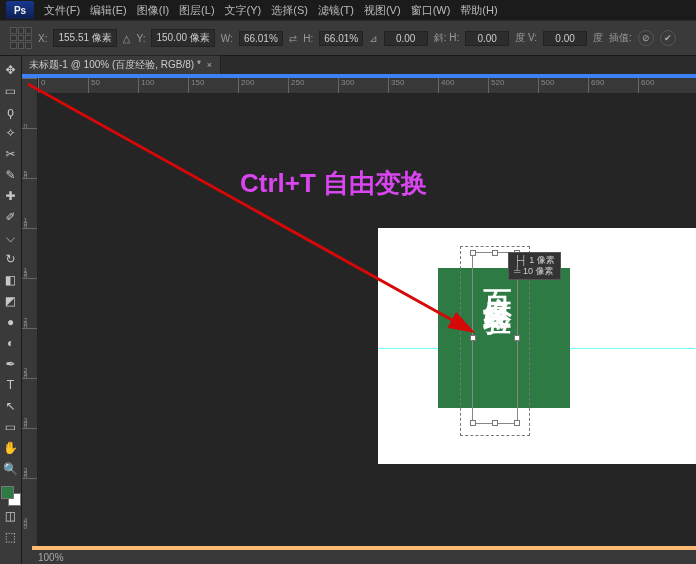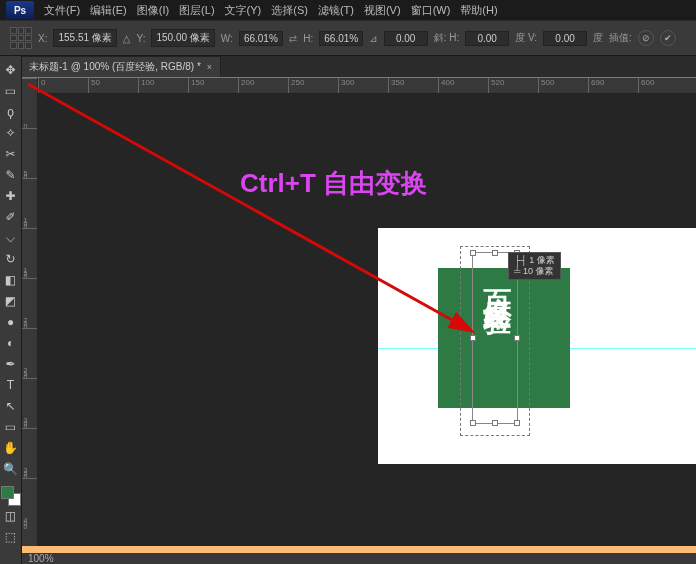--- a/index.html
+++ b/index.html
@@ -38,22 +38,22 @@
   .link-icon { color: #888; font-size: 10px; }
   .opt-lbl { color: #9a9a9a; }
   .dropdown {
     background: #2c2c2c; border: 1px solid #222;
     padding: 1px 6px; color: #ccc; font-size: 10px; display: flex; gap: 4px; align-items: center;
   }
   .opt-btn { width: 16px; height: 16px; border:1px solid #555; border-radius:50%; display:flex; align-items:center; justify-content:center; color:#aaa; font-size:9px; }
 
   
   .tabbar {
-    height: 22px; background: #2b2b2b; border-bottom: 1px solid #3b82f6;
-    display: flex; padding-left: 20px;
+    height: 22px; background: #2b2b2b; border-bottom: 4px solid #3b82f6;
+    display: flex; align-items: flex-end; padding-left: 20px;
   }
   .tab {
     background: #3a3a3a; border: 1px solid #222; border-bottom: none;
     padding: 2px 8px; font-size: 10px; color: #ccc;
     display: flex; align-items: center; gap: 6px;
   }
   .tab .close { color: #aaa; font-size: 9px; }
 
   
   .workspace { position: absolute; left: 22px; top: 78px; right: 0; bottom: 0; background: #252525; }
@@ -130,22 +130,22 @@
   
   .annot-text {
     position: absolute; left: 240px; top: 166px;
     font-size: 26px; font-weight: bold; color: #d946ef;
   }
 
   svg.arrow-svg { position:absolute; left:0; top:0; pointer-events:none; }
 
   
   .statusbar {
-    position:absolute; left:22px; right:0; bottom:0; height:18px;
-    background:#383838; border-top:7px solid #fdba74;
+    position:absolute; left:32px; right:0; bottom:0; height:18px;
+    background:#383838; border-top:4px solid #fdba74;
     font-size:10px; color:#aaa; display:flex; align-items:center; padding-left:6px;
   }
 </style>
 </head>
 <body>
 
 <div class="menubar">
   <div class="ps-logo">Ps</div>
   <span class="menu-item">文件(F)</span>
   <span class="menu-item">编辑(E)</span>

